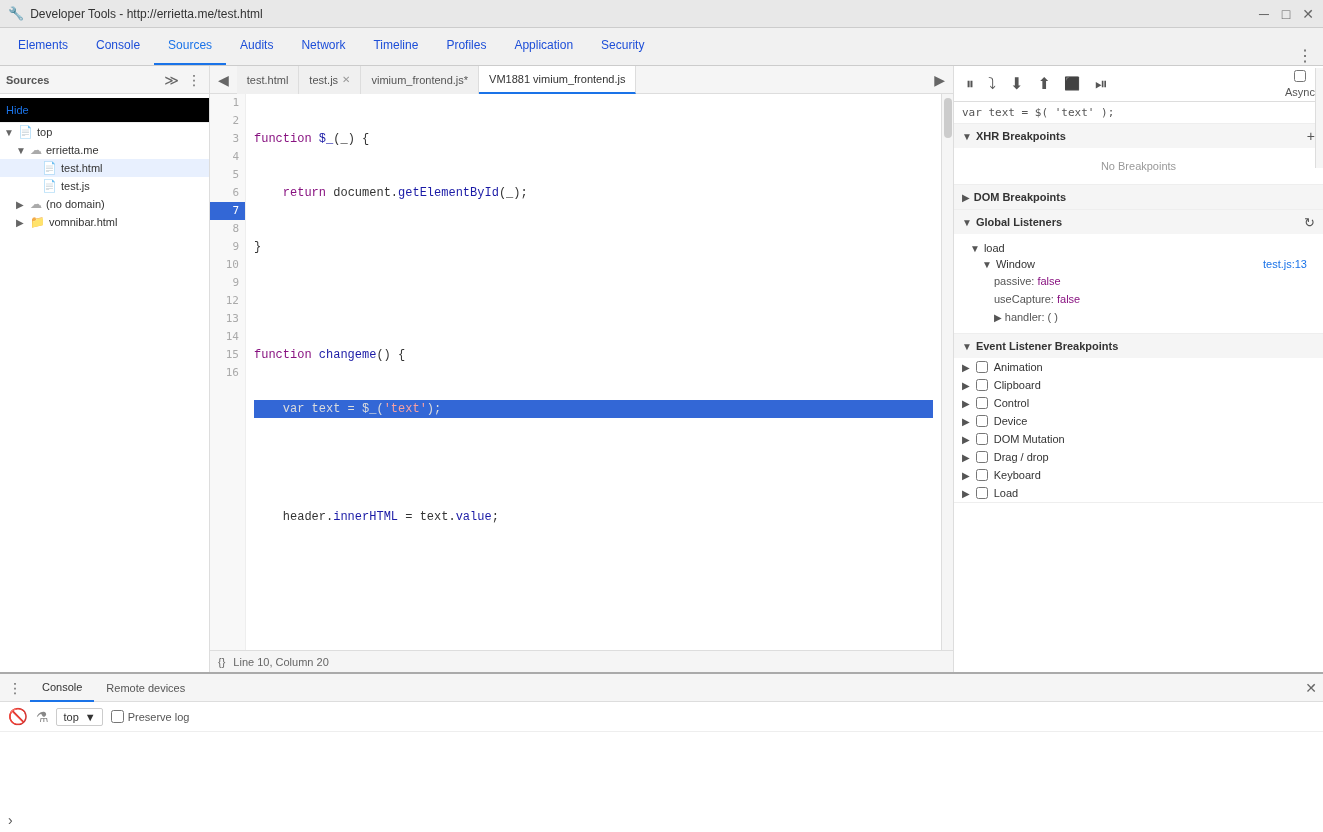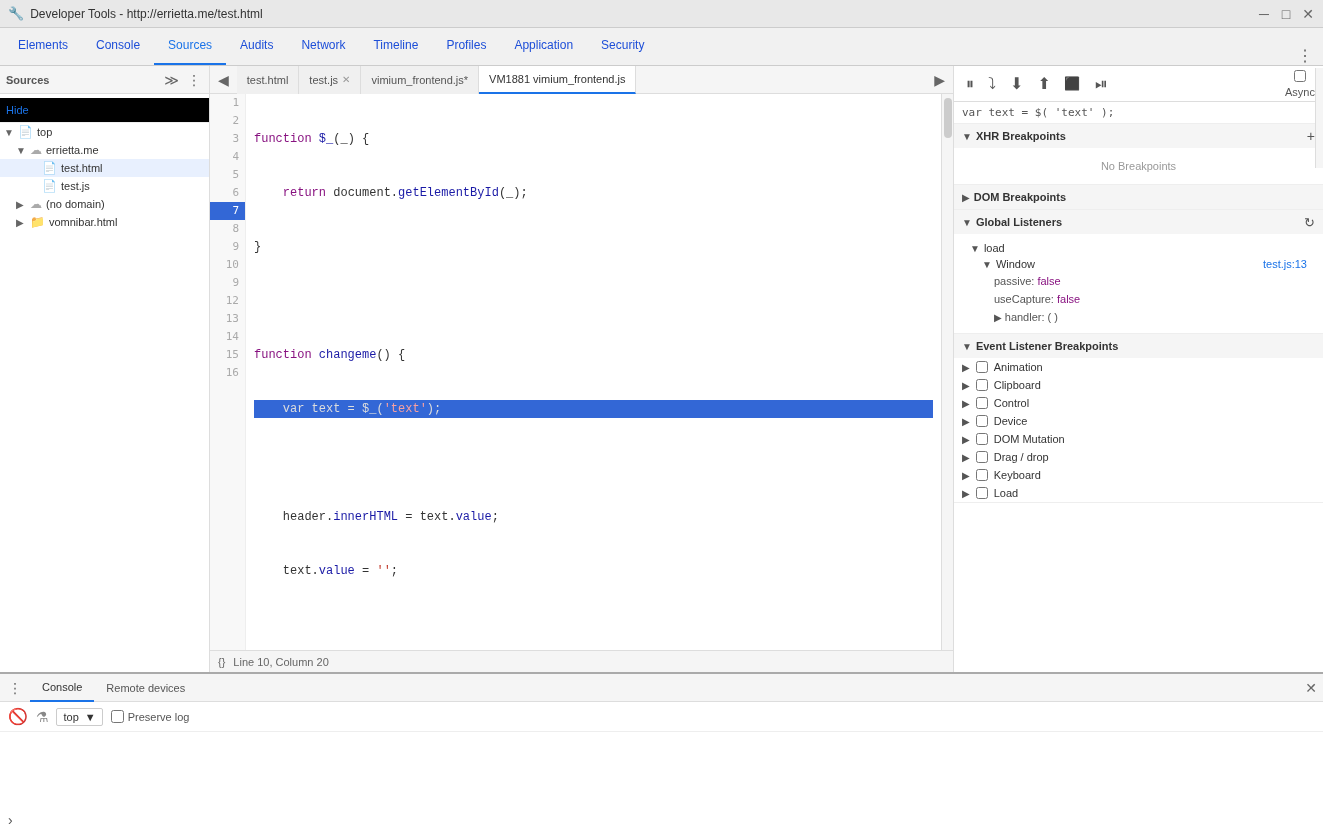--- a/index.html
+++ b/index.html
@@ -254,21 +254,20 @@
       </div>
       <div class="code-content">
         <div class="code-line"><span class="kw-purple">function</span> <span style="color:#1a1aa6;">$_</span>(<span style="color:#333;">_</span>) {</div>
         <div class="code-line">    <span class="kw-purple">return</span> <span style="color:#333;">document</span>.<span style="color:#1a1aa6;">getElementById</span>(<span style="color:#333;">_</span>);</div>
         <div class="code-line">}</div>
         <div class="code-line">&nbsp;</div>
         <div class="code-line"><span class="kw-purple">function</span> <span style="color:#1a1aa6;">changeme</span>() {</div>
         <div class="code-line highlight"><span style="color:#ddd;">    var text = $_(</span><span style="color:#f8a0a0;">'text'</span><span style="color:#ddd;">);</span></div>
         <div class="code-line">&nbsp;</div>
         <div class="code-line">    header.<span style="color:#1a1aa6;">innerHTML</span> = text.<span style="color:#1a1aa6;">value</span>;</div>
-        <div class="code-line">    text.<span style="color:#1a1aa6;">value</span> = <span class="str-red">''</span>;</div>
         
         
         
         
         
         
       </div>
 
       <div style="width:12px;background:#f5f5f5;border-left:1px solid #ddd;display:flex;flex-direction:column;align-items:center;flex-shrink:0;">
         <div style="width:8px;height:40px;background:#ccc;border-radius:4px;margin-top:4px;"></div>

